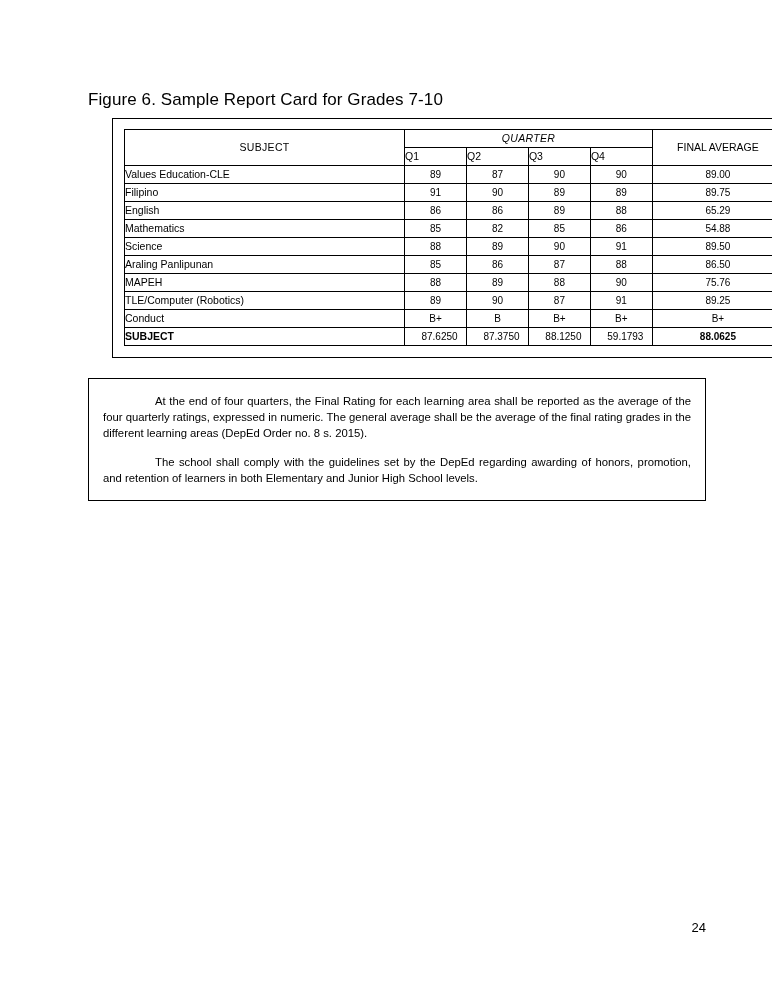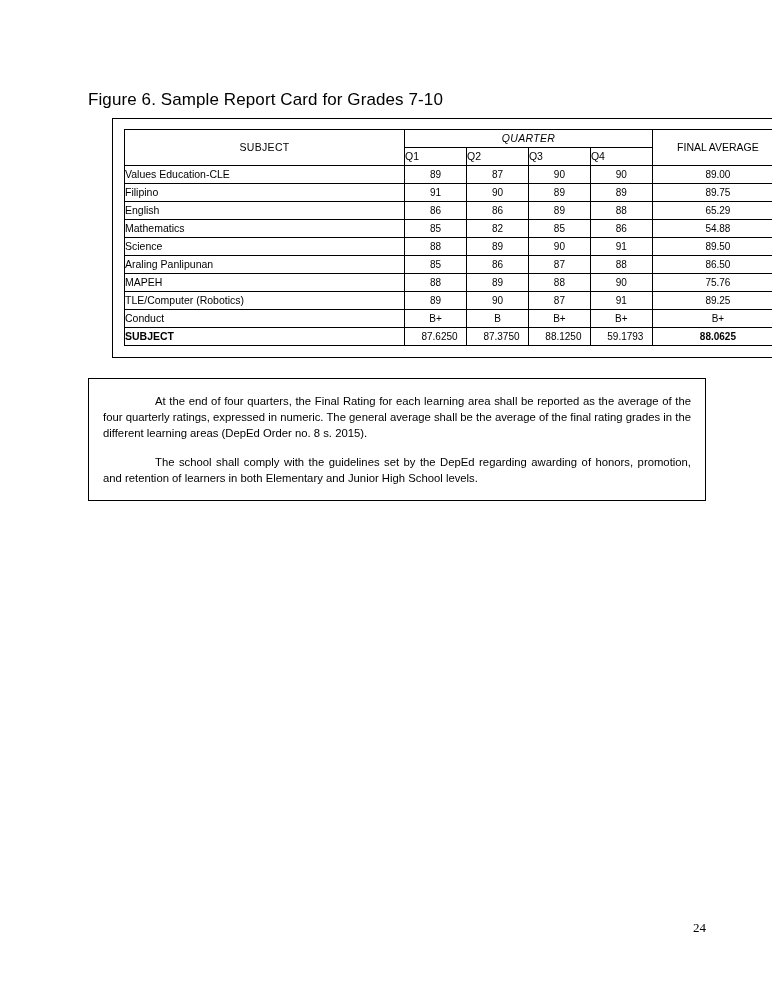--- a/index.html
+++ b/index.html
@@ -116,21 +116,20 @@
   }
   .indent {
     display: inline-block;
     width: 52px;
   }
   .page-number {
     position: absolute;
     right: 66px;
     top: 920px;
     font-size: 13px;
-    font-family: Liberation Serif, serif;
   }
 </style>
 </head>
 <body>
 
 <div class="page">
 
   <div class="figure-caption">Figure 6. Sample Report Card for Grades 7-10</div>
 
   <div class="table-frame">

